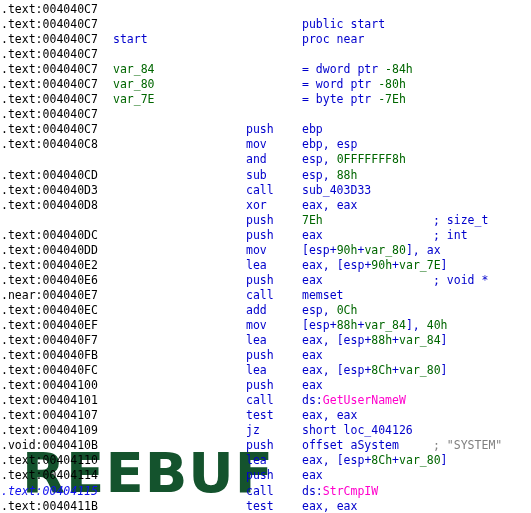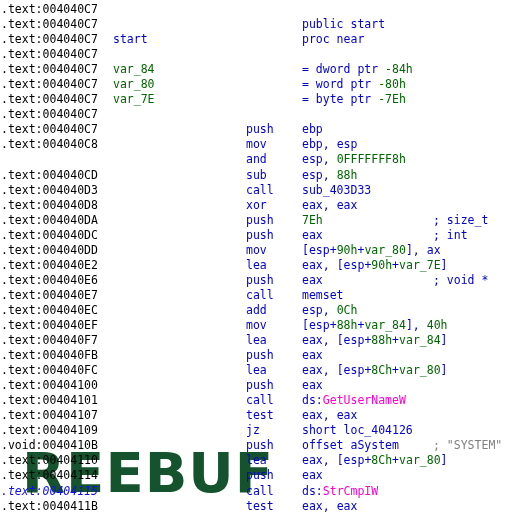--- a/index.html
+++ b/index.html
@@ -80,26 +80,26 @@
       <div class="line"><span class="col c-addr addr">.text:004040C7</span><span class="col c-label var">var_84</span><span class="col c-ops"><span class="kw">= dword ptr </span><span class="num">-84h</span></span></div>
       <div class="line"><span class="col c-addr addr">.text:004040C7</span><span class="col c-label var">var_80</span><span class="col c-ops"><span class="kw">= word ptr </span><span class="num">-80h</span></span></div>
       <div class="line"><span class="col c-addr addr">.text:004040C7</span><span class="col c-label var">var_7E</span><span class="col c-ops"><span class="kw">= byte ptr </span><span class="num">-7Eh</span></span></div>
       <div class="line"><span class="col c-addr addr">.text:004040C7</span></div>
       <div class="line"><span class="col c-addr addr">.text:004040C7</span><span class="col c-mnem kw">push</span><span class="col c-ops"><span class="reg">ebp</span></span></div>
       <div class="line"><span class="col c-addr addr">.text:004040C8</span><span class="col c-mnem kw">mov</span><span class="col c-ops"><span class="reg">ebp</span><span class="reg">,</span><span class="reg"> </span><span class="reg">esp</span></span></div>
       <div class="line"><span class="col c-mnem kw">and</span><span class="col c-ops"><span class="reg">esp</span><span class="reg">,</span><span class="reg"> </span><span class="num">0FFFFFFF8h</span></span></div>
       <div class="line"><span class="col c-addr addr">.text:004040CD</span><span class="col c-mnem kw">sub</span><span class="col c-ops"><span class="reg">esp</span><span class="reg">,</span><span class="reg"> </span><span class="num">88h</span></span></div>
       <div class="line"><span class="col c-addr addr">.text:004040D3</span><span class="col c-mnem kw">call</span><span class="col c-ops"><span class="lbl">sub_403D33</span></span></div>
       <div class="line"><span class="col c-addr addr">.text:004040D8</span><span class="col c-mnem kw">xor</span><span class="col c-ops"><span class="reg">eax</span><span class="reg">,</span><span class="reg"> </span><span class="reg">eax</span></span></div>
-      <div class="line"><span class="col c-addr addr">.text:004040DA</span><span class="col c-mnem kw">push</span><span class="col c-ops"><span class="num">7Eh</span></span><span class="col c-cmt cmt-blue">; size_t</span></div>
+      <div class="line"><span class="col c-mnem kw">push</span><span class="col c-ops"><span class="num">7Eh</span></span><span class="col c-cmt cmt-blue">; size_t</span></div>
       <div class="line"><span class="col c-addr addr">.text:004040DC</span><span class="col c-mnem kw">push</span><span class="col c-ops"><span class="reg">eax</span></span><span class="col c-cmt cmt-blue">; int</span></div>
       <div class="line"><span class="col c-addr addr">.text:004040DD</span><span class="col c-mnem kw">mov</span><span class="col c-ops"><span class="reg">[</span><span class="reg">esp</span><span class="reg">+</span><span class="num">90h</span><span class="reg">+</span><span class="var">var_80</span><span class="reg">]</span><span class="reg">,</span><span class="reg"> </span><span class="reg">ax</span></span></div>
       <div class="line"><span class="col c-addr addr">.text:004040E2</span><span class="col c-mnem kw">lea</span><span class="col c-ops"><span class="reg">eax</span><span class="reg">,</span><span class="reg"> </span><span class="reg">[</span><span class="reg">esp</span><span class="reg">+</span><span class="num">90h</span><span class="reg">+</span><span class="var">var_7E</span><span class="reg">]</span></span></div>
       <div class="line"><span class="col c-addr addr">.text:004040E6</span><span class="col c-mnem kw">push</span><span class="col c-ops"><span class="reg">eax</span></span><span class="col c-cmt cmt-blue">; void *</span></div>
-      <div class="line"><span class="col c-addr addr">.text:004040E7</span><span class="col c-mnem kw">call</span><span class="col c-ops"><span class="lbl">memset</span></span></div>
+      <div class="line"><span class="col c-addr addr">.near:004040E7</span><span class="col c-mnem kw">call</span><span class="col c-ops"><span class="lbl">memset</span></span></div>
       <div class="line"><span class="col c-addr addr">.text:004040EC</span><span class="col c-mnem kw">add</span><span class="col c-ops"><span class="reg">esp</span><span class="reg">,</span><span class="reg"> </span><span class="num">0Ch</span></span></div>
       <div class="line"><span class="col c-addr addr">.text:004040EF</span><span class="col c-mnem kw">mov</span><span class="col c-ops"><span class="reg">[</span><span class="reg">esp</span><span class="reg">+</span><span class="num">88h</span><span class="reg">+</span><span class="var">var_84</span><span class="reg">]</span><span class="reg">,</span><span class="reg"> </span><span class="num">40h</span></span></div>
       <div class="line"><span class="col c-addr addr">.text:004040F7</span><span class="col c-mnem kw">lea</span><span class="col c-ops"><span class="reg">eax</span><span class="reg">,</span><span class="reg"> </span><span class="reg">[</span><span class="reg">esp</span><span class="reg">+</span><span class="num">88h</span><span class="reg">+</span><span class="var">var_84</span><span class="reg">]</span></span></div>
       <div class="line"><span class="col c-addr addr">.text:004040FB</span><span class="col c-mnem kw">push</span><span class="col c-ops"><span class="reg">eax</span></span></div>
       <div class="line"><span class="col c-addr addr">.text:004040FC</span><span class="col c-mnem kw">lea</span><span class="col c-ops"><span class="reg">eax</span><span class="reg">,</span><span class="reg"> </span><span class="reg">[</span><span class="reg">esp</span><span class="reg">+</span><span class="num">8Ch</span><span class="reg">+</span><span class="var">var_80</span><span class="reg">]</span></span></div>
       <div class="line"><span class="col c-addr addr">.text:00404100</span><span class="col c-mnem kw">push</span><span class="col c-ops"><span class="reg">eax</span></span></div>
       <div class="line"><span class="col c-addr addr">.text:00404101</span><span class="col c-mnem kw">call</span><span class="col c-ops"><span class="kw">ds:</span><span class="api">GetUserNameW</span></span></div>
       <div class="line"><span class="col c-addr addr">.text:00404107</span><span class="col c-mnem kw">test</span><span class="col c-ops"><span class="reg">eax</span><span class="reg">,</span><span class="reg"> </span><span class="reg">eax</span></span></div>
       <div class="line"><span class="col c-addr addr">.text:00404109</span><span class="col c-mnem kw">jz</span><span class="col c-ops"><span class="reg">short</span><span class="reg"> </span><span class="lbl">loc_404126</span></span></div>
       <div class="line"><span class="col c-addr addr">.void:0040410B</span><span class="col c-mnem kw">push</span><span class="col c-ops"><span class="reg">offset</span><span class="reg"> </span><span class="reg">aSystem</span></span><span class="col c-cmt cmt-gray">; "SYSTEM"</span></div>

